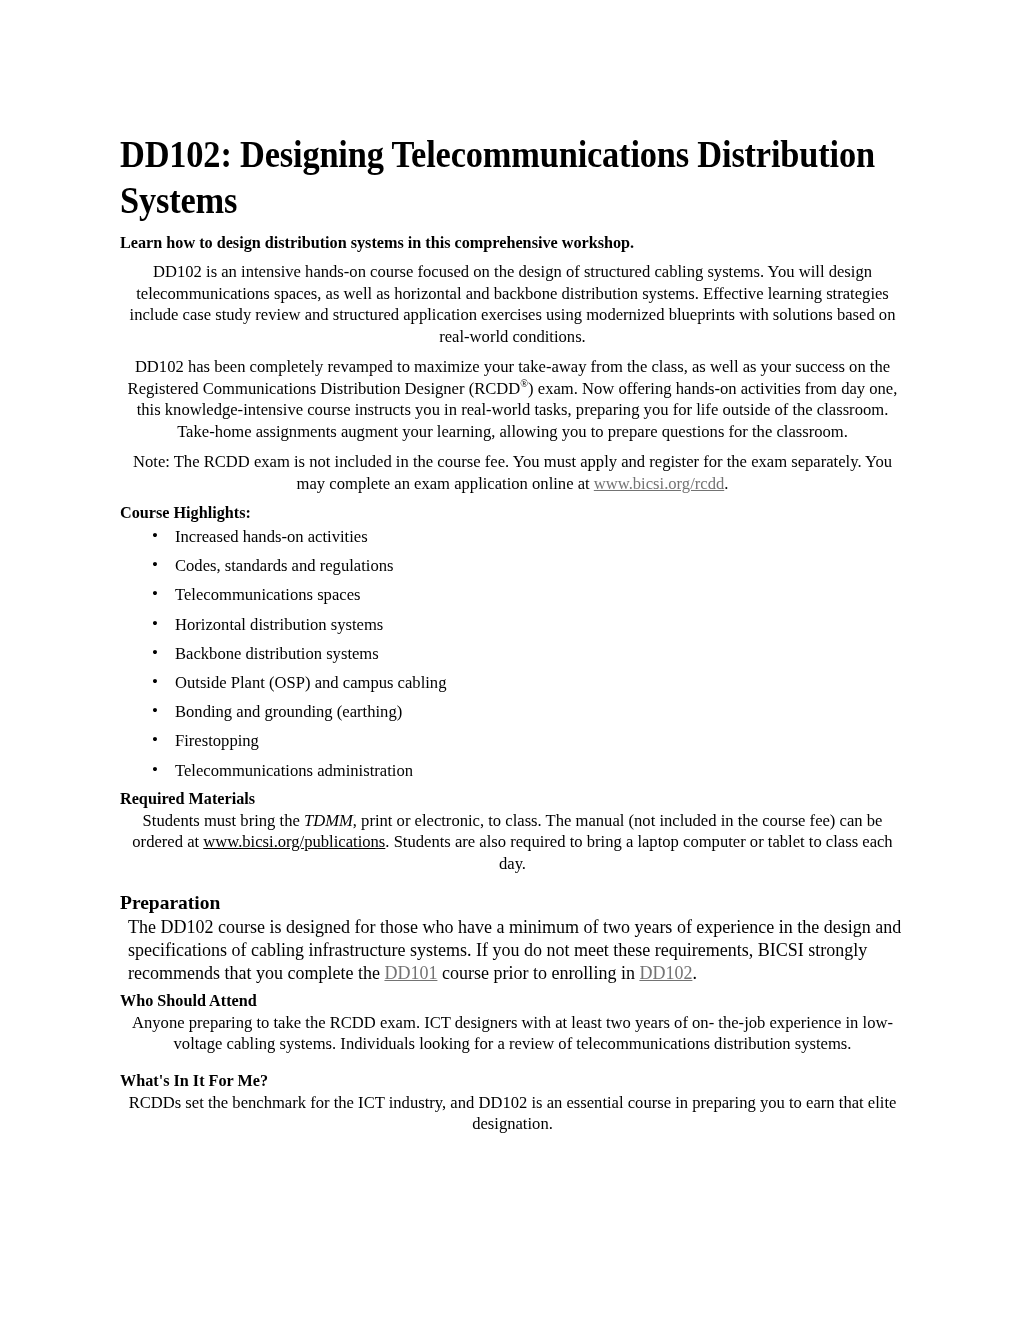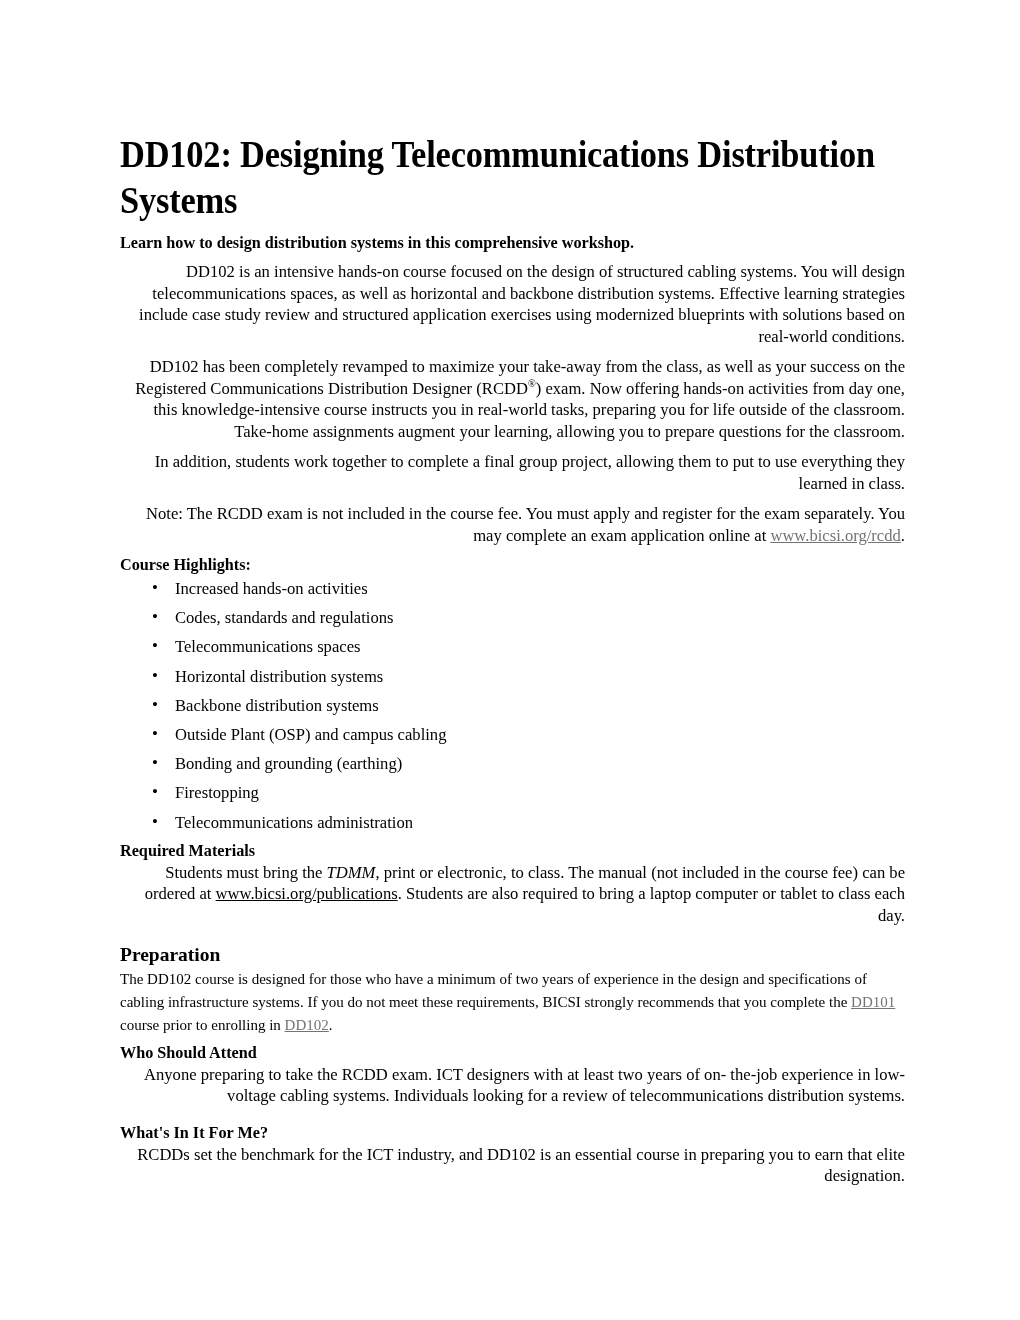--- a/index.html
+++ b/index.html
@@ -35,21 +35,21 @@
     transform: scaleX(0.93);
     transform-origin: left top;
     width: 107%;
   }
 
   
   .para {
     font-size: 16.6px;
     line-height: 21.5px;
     margin: 0 0 9px 0;
-    text-align: right;
+    text-align: center;
   }
   .para.tight { margin-bottom: 16px; }
 
   .subtitle {
     font-size: 16.2px;
     line-height: 21px;
     font-weight: bold;
     margin: 9px 0 7px 0;
   }
 
@@ -91,23 +91,23 @@
   }
 
   
   .prep-heading {
     font-size: 19.5px;
     line-height: 25px;
     font-weight: bold;
     margin: 0 0 1px 0;
   }
   .prep-para {
-    font-size: 15px;
+    font-size: 18px;
     line-height: 22.8px;
-    margin: 0 0 6px 0;
+    margin: 0 0 6px 8px;
   }
 
   
   a.link-dark {
     color: #737373;
     text-decoration: underline;
   }
   a.link-mid {
     color: #000000;
     text-decoration: underline;
@@ -128,21 +128,20 @@
 <div class="page">
 
   <h1 class="doc-title">DD102: Designing Telecommunications Distribution Systems</h1>
 
   <p class="subtitle">Learn how to design distribution systems in this comprehensive workshop.</p>
 
   <p class="para">DD102 is an intensive hands-on course focused on the design of structured cabling systems. You will design telecommunications spaces, as well as horizontal and backbone distribution systems. Effective learning strategies include case study review and structured application exercises using modernized blueprints with solutions based on real-world conditions.</p>
 
   <p class="para"><span>DD102 has been completely revamped to maximize your take-away from the class, as well as your success on the Registered Communications Distribution Designer (RCDD</span><sup>®</sup><span>) exam. Now offering hands-on activities from day one, this knowledge-intensive course instructs you in real-world tasks, preparing you for life outside of the classroom. Take-home assignments augment your learning, allowing you to prepare questions for the classroom.</span></p>
 
-  <p class="para">In addition, students work together to complete a final group project, allowing them to put to use everything they learned in class.</p>
 
   <p class="para"><span>Note: The RCDD exam is not included in the course fee. You must apply and register for the exam separately. You may complete an exam application online at </span><a class="link-dark" href="#">www.bicsi.org/rcdd</a><span>.</span></p>
 
   <p class="highlights-label">Course Highlights:</p>
 
   <ul class="bullets">
     <li><span class="bullet-glyph">•</span><span>Increased hands-on activities</span></li>
     <li><span class="bullet-glyph">•</span><span>Codes, standards and regulations</span></li>
     <li><span class="bullet-glyph">•</span><span>Telecommunications spaces</span></li>
     <li><span class="bullet-glyph">•</span><span>Horizontal distribution systems</span></li>

